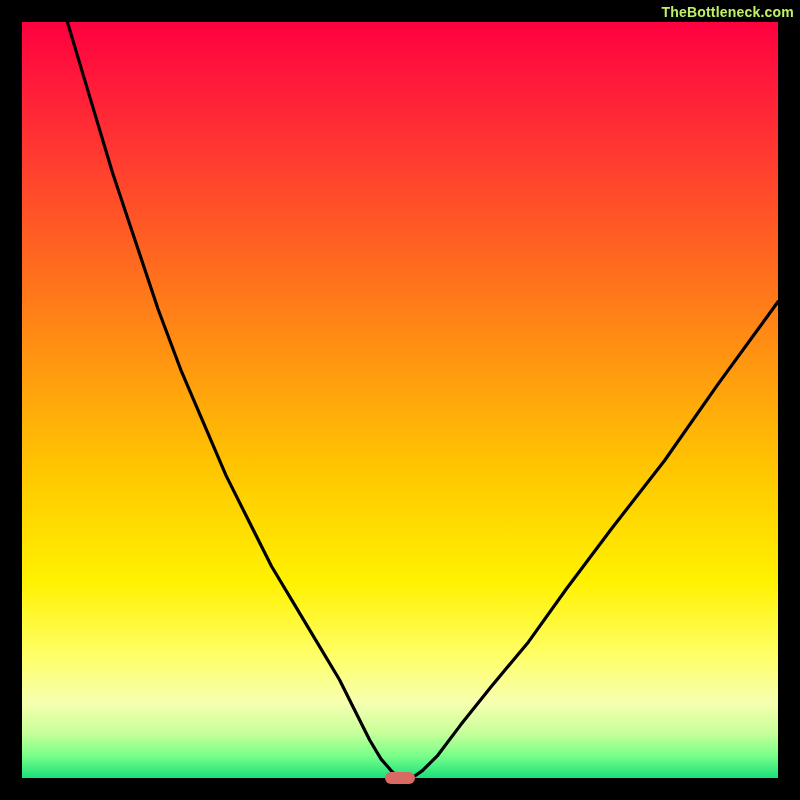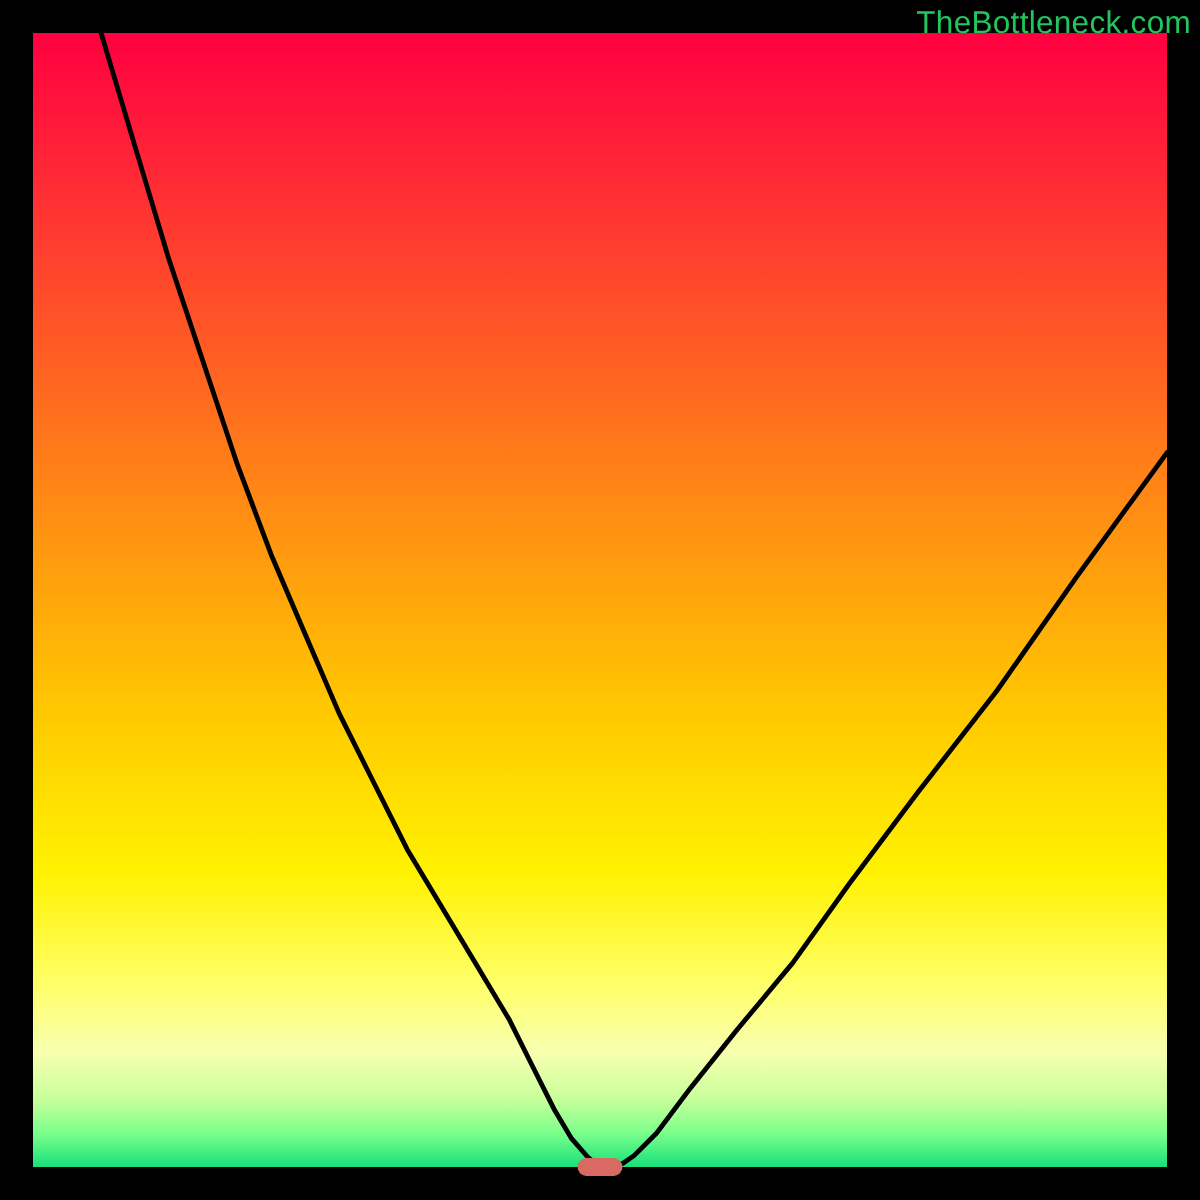--- a/index.html
+++ b/index.html
@@ -37,23 +37,23 @@
       #f7ffb0 90%,
       #c8ff9a 94%,
       #7bff8a 97%,
       #18e07a 100%
     );
   }
   .watermark {
     position: absolute;
     top: 4px;
     right: 6px;
-    color: #22c55e;
-    font-size: 21px;
-    font-weight: 400;
+    color: #bef264;
+    font-size: 14px;
+    font-weight: 700;
     letter-spacing: 0.2px;
     user-select: none;
   }
   .curve {
     position: absolute;
     left: 0;
     top: 0;
     width: 756px;
     height: 756px;
   }

